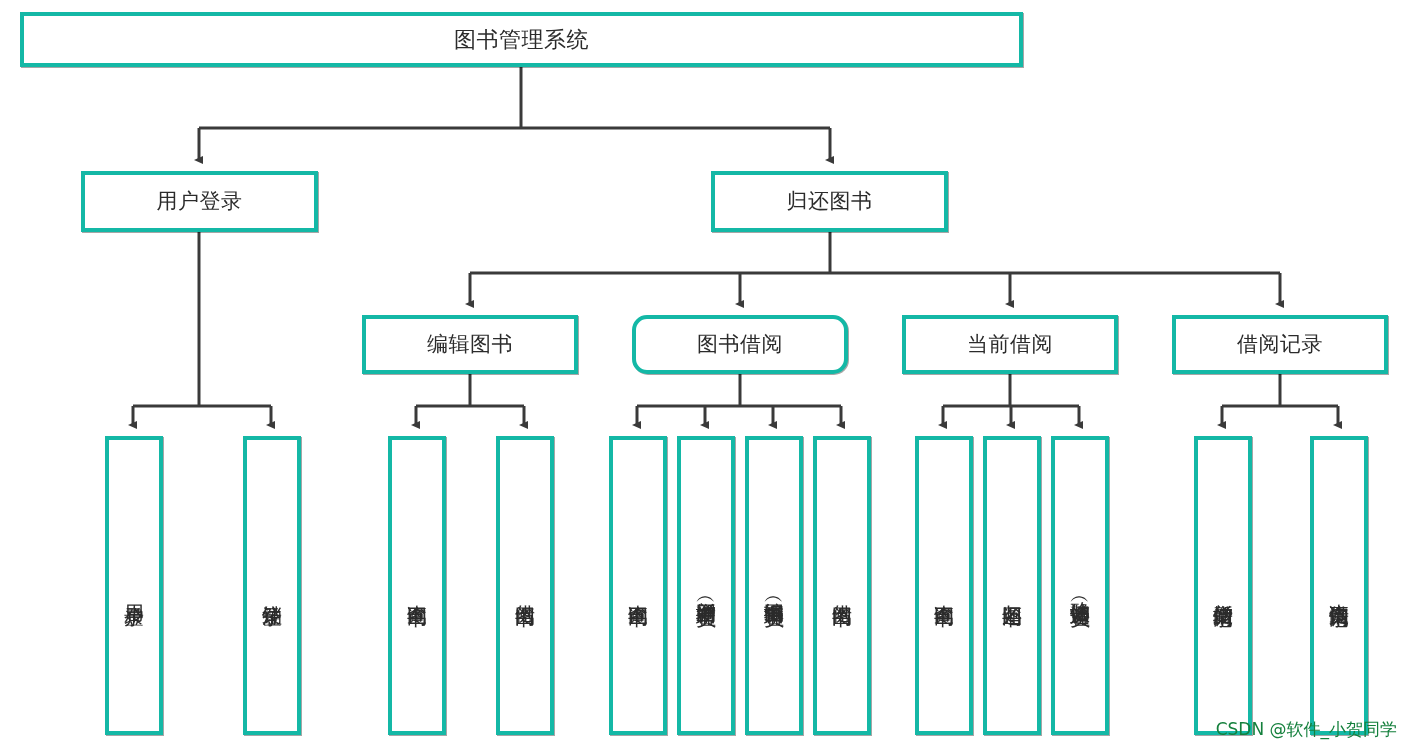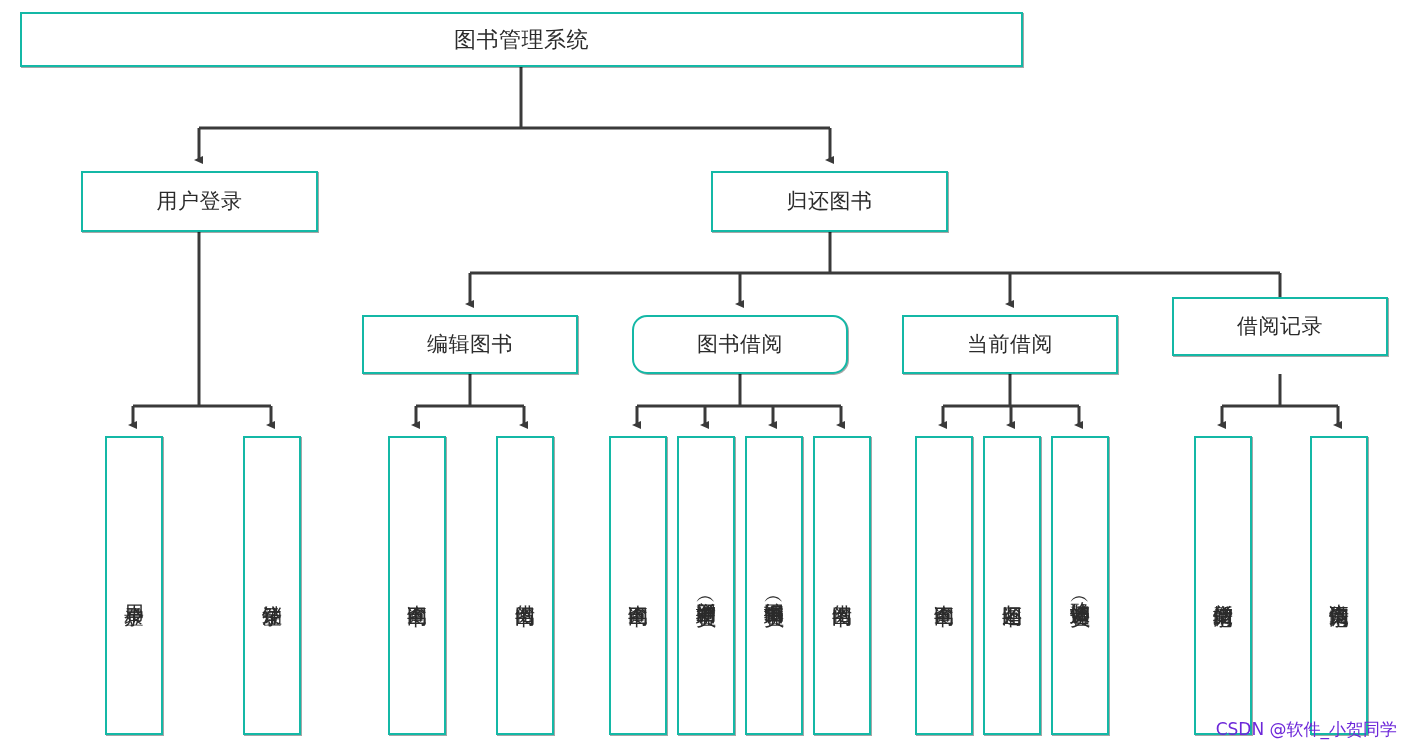--- a/index.html
+++ b/index.html
@@ -23,21 +23,21 @@
     left: 0;
     top: 0;
     width: 1405px;
     height: 747px;
     pointer-events: none;
   }
   .node {
     position: absolute;
     box-sizing: border-box;
     background: #ffffff;
-    border: 2px solid #14b8a6;
+    border: 4px solid #14b8a6;
     box-shadow: 1px 1px 0 rgba(0,0,0,0.35);
     display: flex;
     align-items: center;
     justify-content: center;
     color: #1a1a1a;
     z-index: 2;
   }
   .node-label {
     font-size: 21px;
     line-height: 1.15;
@@ -58,21 +58,21 @@
     font-size: 20px;
     line-height: 1.05;
     letter-spacing: 1px;
     max-height: 100%;
   }
   .watermark {
     position: absolute;
     right: 8px;
     bottom: 6px;
     font-size: 17px;
-    color: #6d28d9;
+    color: #15803d;
     white-space: nowrap;
     z-index: 5;
     font-family: "DejaVu Sans", "Liberation Sans", sans-serif;
   }
 </style>
 </head>
 <body>
 
 <div id="canvas">
 
@@ -139,21 +139,21 @@
 
   <div class="node" style="left:362px; top:315px; width:216px; height:59px;">
     <span class="node-label">编辑图书</span>
   </div>
   <div class="node" style="left:632px; top:315px; width:216px; height:59px;border-radius:15px;">
     <span class="node-label">图书借阅</span>
   </div>
   <div class="node" style="left:902px; top:315px; width:216px; height:59px;">
     <span class="node-label">当前借阅</span>
   </div>
-  <div class="node" style="left:1172px; top:297px; width:216px; height:59px;">
+  <div class="node" style="left:1172px; top:315px; width:216px; height:59px;">
     <span class="node-label">借阅记录</span>
   </div>
 
   <div class="node vertical" style="left:105px; top:436px; width:58px; height:299px;">
     <span class="node-label">用户登录</span>
   </div>
   <div class="node vertical" style="left:243px; top:436px; width:58px; height:299px;">
     <span class="node-label">注销登录</span>
   </div>
 

